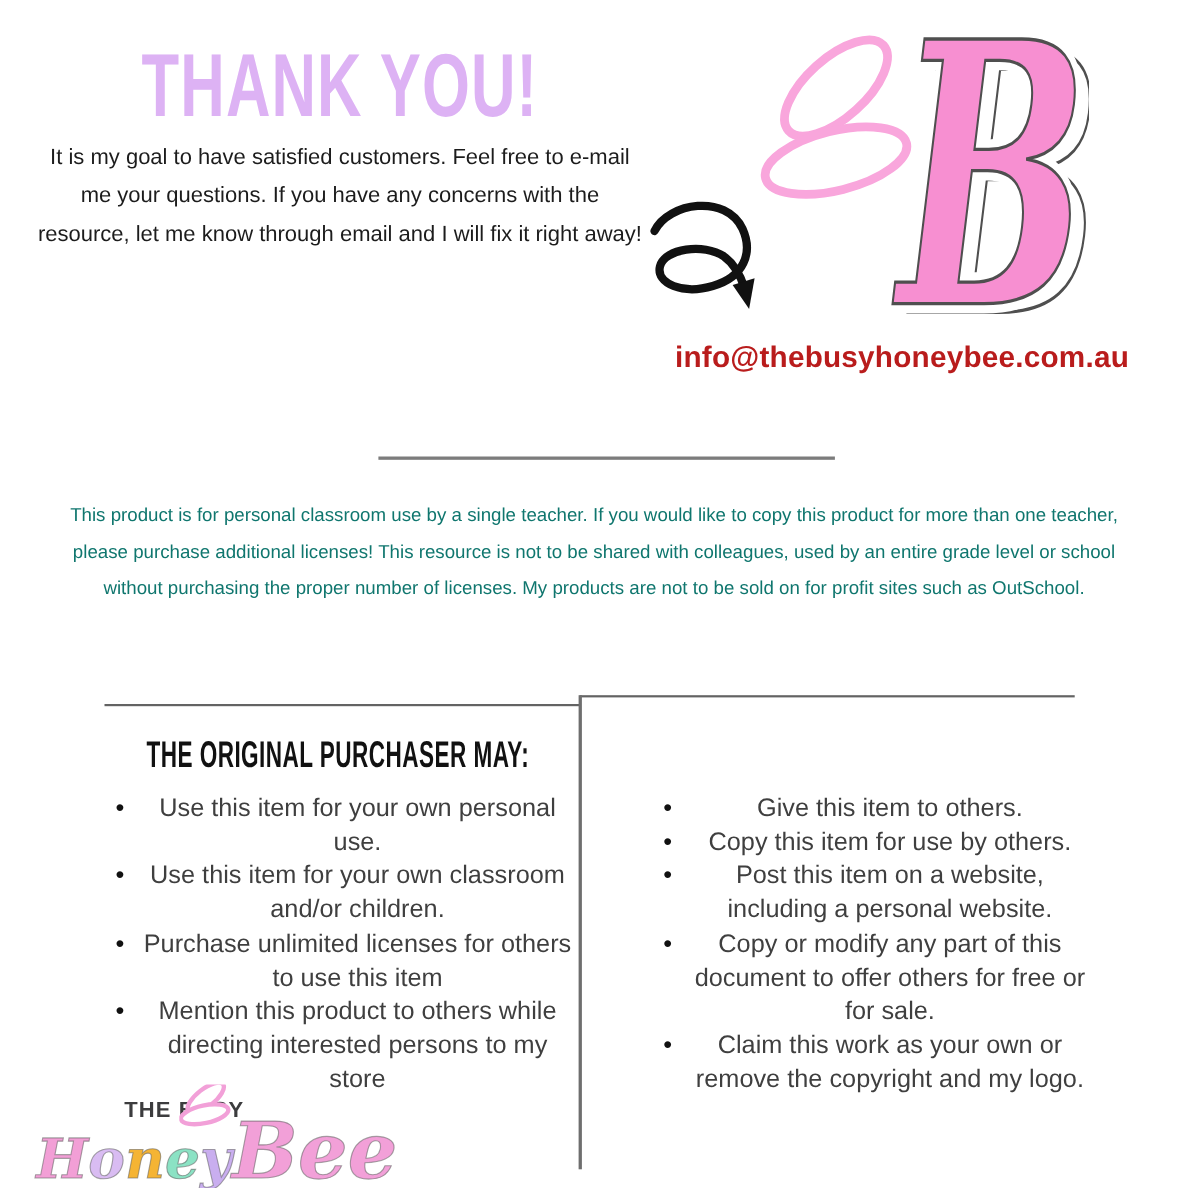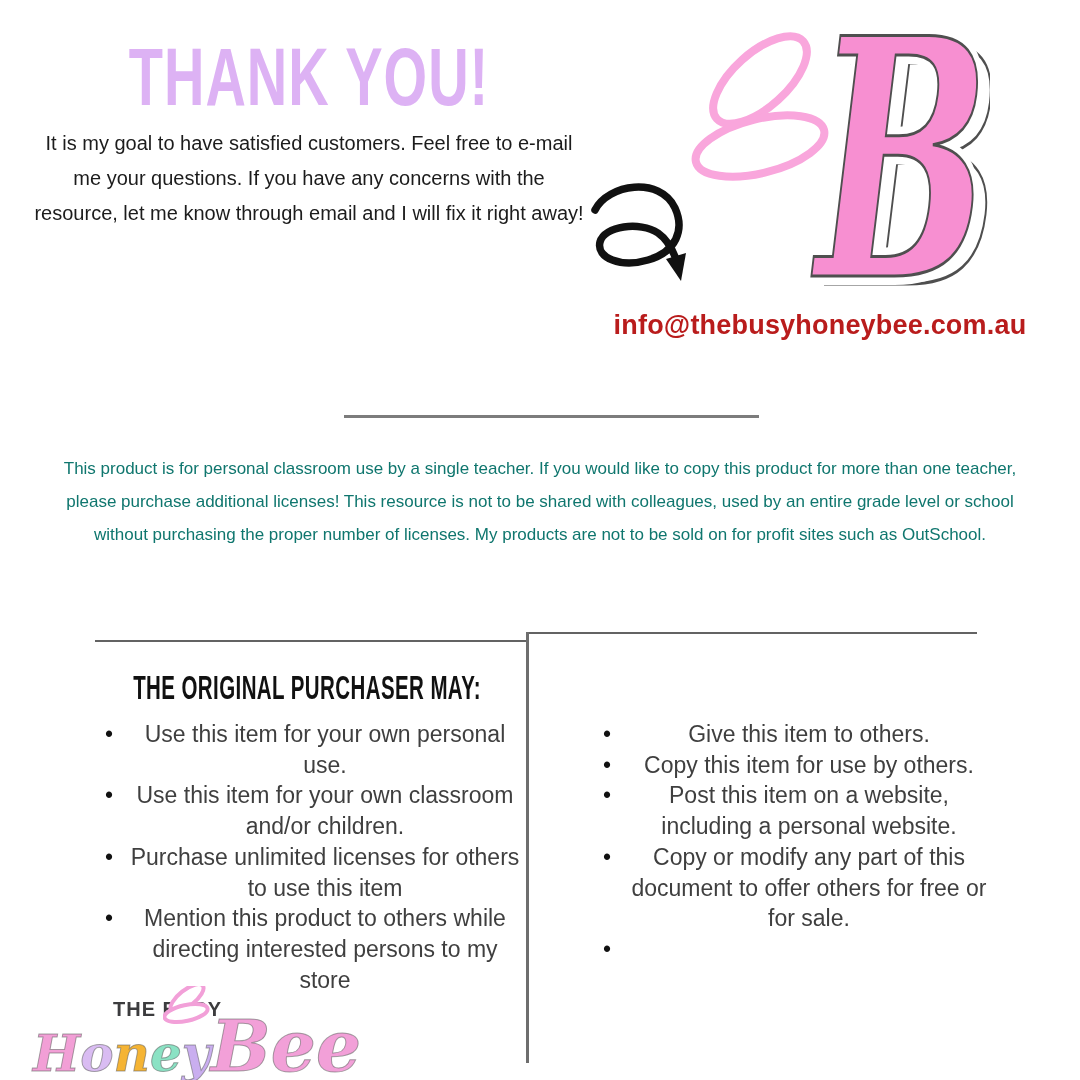--- a/index.html
+++ b/index.html
@@ -166,20 +166,21 @@
     <li>
       <span class="dot">•</span>
       <span class="txt">Post this item on a website, including a personal website.</span>
     </li>
     <li>
       <span class="dot">•</span>
       <span class="txt">Copy or modify any part of this document to offer others for free or for sale.</span>
     </li>
     <li>
       <span class="dot">•</span>
+      <span class="txt">Claim this work as your own or remove the copyright and my logo.</span>
     </li>
   </ul>
 
   <div class="footer-logo">
     <div class="footer-top">THE BUSY</div>
     <div class="footer-wings">
       <svg width="52" height="40" viewBox="0 0 52 40">
         <ellipse class="fwing" cx="24" cy="12" rx="20" ry="8" transform="rotate(-38 24 12)"></ellipse>
         <ellipse class="fwing" cx="23" cy="27" rx="22" ry="8" transform="rotate(-12 23 27)"></ellipse>
       </svg>

